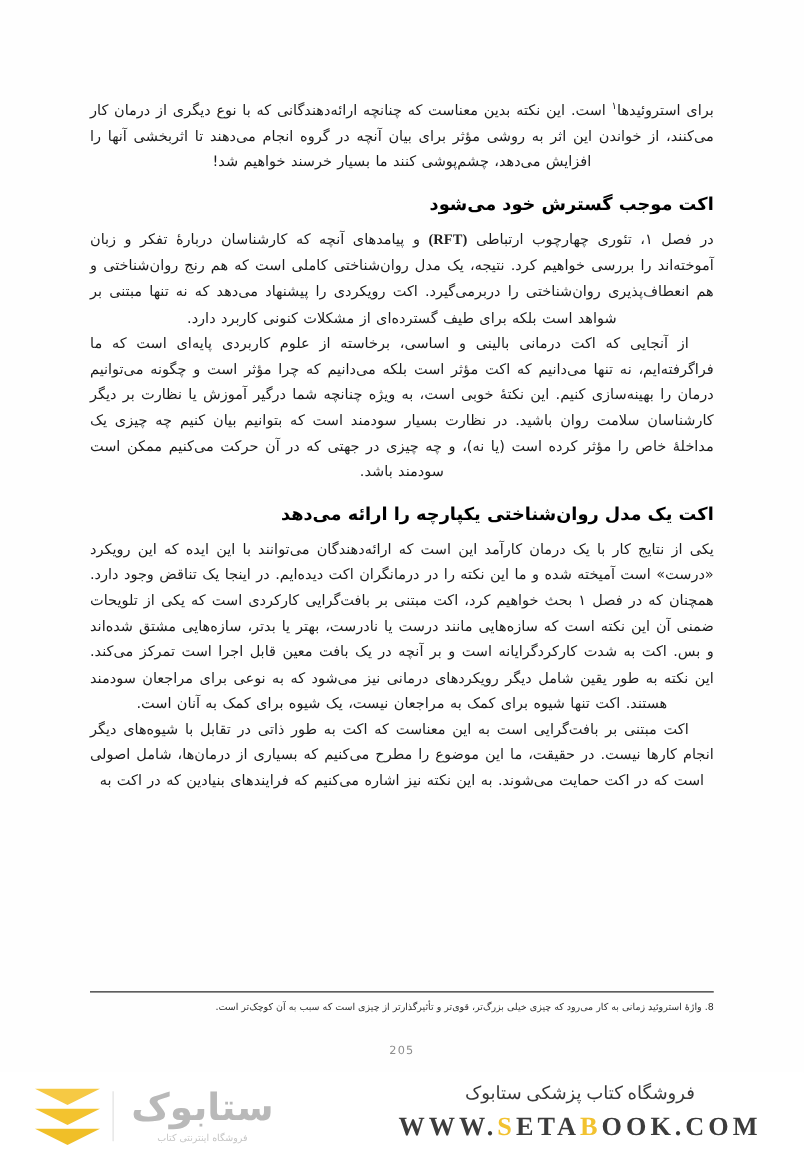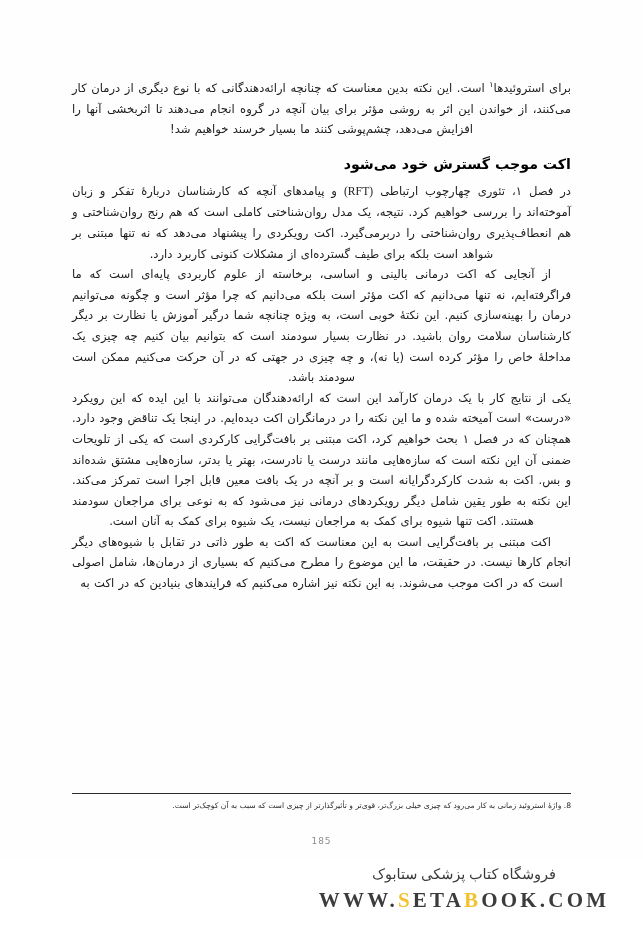--- a/index.html
+++ b/index.html
@@ -53,21 +53,21 @@
 
   h2.section-heading {
     font-size: 14.2px;
     font-weight: bold;
     text-align: right;
     margin: 16px 0 9px 0;
     color: #000;
     letter-spacing: 0.2px;
   }
 
-  .bold-inline { font-weight: normal; font-family: "Liberation Serif", serif; }
+  .bold-inline { font-weight: bold; font-family: "Liberation Serif", serif; }
   .sup-note {
     font-size: 8px;
     vertical-align: super;
     line-height: 0;
   }
 
   
   .footnote-zone {
     position: absolute;
     top: 793px;
@@ -208,36 +208,49 @@
   <div class="content">
 
     <p class="body-par"><span>برای استروئیدها</span><span class="sup-note">۱</span><span> است. این نکته بدین معناست که چنانچه ارائه‌دهندگانی که با نوع دیگری از درمان کار می‌کنند، از خواندن این اثر به روشی مؤثر برای بیان آنچه در گروه انجام می‌دهند تا اثربخشی آنها را افزایش می‌دهد، چشم‌پوشی کنند ما بسیار خرسند خواهیم شد!</span></p>
 
     <h2 class="section-heading">اکت موجب گسترش خود می‌شود</h2>
 
     <p class="body-par"><span>در فصل ۱، تئوری چهارچوب ارتباطی </span><span class="bold-inline">(RFT)</span><span> و پیامدهای آنچه که کارشناسان دربارهٔ تفکر و زبان آموخته‌اند را بررسی خواهیم کرد. نتیجه، یک مدل روان‌شناختی کاملی است که هم رنج روان‌شناختی و هم انعطاف‌پذیری روان‌شناختی را دربرمی‌گیرد. اکت رویکردی را پیشنهاد می‌دهد که نه تنها مبتنی بر شواهد است بلکه برای طیف گسترده‌ای از مشکلات کنونی کاربرد دارد.</span></p>
 
     <p class="body-par indent">از آنجایی که اکت درمانی بالینی و اساسی، برخاسته از علوم کاربردی پایه‌ای است که ما فراگرفته‌ایم، نه تنها می‌دانیم که اکت مؤثر است بلکه می‌دانیم که چرا مؤثر است و چگونه می‌توانیم درمان را بهینه‌سازی کنیم. این نکتهٔ خوبی است، به ویژه چنانچه شما درگیر آموزش یا نظارت بر دیگر کارشناسان سلامت روان باشید. در نظارت بسیار سودمند است که بتوانیم بیان کنیم چه چیزی یک مداخلهٔ خاص را مؤثر کرده است (یا نه)، و چه چیزی در جهتی که در آن حرکت می‌کنیم ممکن است سودمند باشد.</p>
 
+    <h2 class="section-heading">اکت یک مدل روان‌شناختی یکپارچه را ارائه می‌دهد</h2>
 
     <p class="body-par">یکی از نتایج کار با یک درمان کارآمد این است که ارائه‌دهندگان می‌توانند با این ایده که این رویکرد «درست» است آمیخته شده و ما این نکته را در درمانگران اکت دیده‌ایم. در اینجا یک تناقض وجود دارد. همچنان که در فصل ۱ بحث خواهیم کرد، اکت مبتنی بر بافت‌گرایی کارکردی است که یکی از تلویحات ضمنی آن این نکته است که سازه‌هایی مانند درست یا نادرست، بهتر یا بدتر، سازه‌هایی مشتق شده‌اند و بس. اکت به شدت کارکردگرایانه است و بر آنچه در یک بافت معین قابل اجرا است تمرکز می‌کند. این نکته به طور یقین شامل دیگر رویکردهای درمانی نیز می‌شود که به نوعی برای مراجعان سودمند هستند. اکت تنها شیوه برای کمک به مراجعان نیست، یک شیوه برای کمک به آنان است.</p>
 
-    <p class="body-par indent">اکت مبتنی بر بافت‌گرایی است به این معناست که اکت به طور ذاتی در تقابل با شیوه‌های دیگر انجام کارها نیست. در حقیقت، ما این موضوع را مطرح می‌کنیم که بسیاری از درمان‌ها، شامل اصولی است که در اکت موجب می‌شوند. به این نکته نیز اشاره می‌کنیم که فرایندهای بنیادین که در اکت به</p>
+    <p class="body-par indent">اکت مبتنی بر بافت‌گرایی است به این معناست که اکت به طور ذاتی در تقابل با شیوه‌های دیگر انجام کارها نیست. در حقیقت، ما این موضوع را مطرح می‌کنیم که بسیاری از درمان‌ها، شامل اصولی است که در اکت حمایت می‌شوند. به این نکته نیز اشاره می‌کنیم که فرایندهای بنیادین که در اکت به</p>
 
   </div>
 
   <div class="footnote-zone">
     <hr class="footnote-rule">
     <p class="footnote-text">8. واژهٔ استروئید زمانی به کار می‌رود که چیزی خیلی بزرگ‌تر، قوی‌تر و تأثیرگذارتر از چیزی است که سبب به آن کوچک‌تر است.</p>
   </div>
 
-  <div class="page-number">185</div>
+  <div class="page-number">205</div>
 
   <div class="footer-band">
 
+    <div class="brand-left">
+      <div class="logo-chevrons">
+        <div class="chev c1"></div>
+        <div class="chev c2"></div>
+        <div class="chev c3"></div>
+      </div>
+      <div class="logo-divider"></div>
+      <div class="logo-wordmark">
+        <div class="logo-script">ستابوک</div>
+        <div class="logo-tagline">فروشگاه اینترنتی کتاب</div>
+      </div>
+    </div>
 
     <div class="brand-right">
       <div class="brand-fa">فروشگاه کتاب پزشکی ستابوک</div>
       <div class="brand-url"><span>WWW.</span><span class="hl">S</span><span>ETA</span><span class="hl">B</span><span>OOK.COM</span></div>
     </div>
 
   </div>
 
 </div>
 

